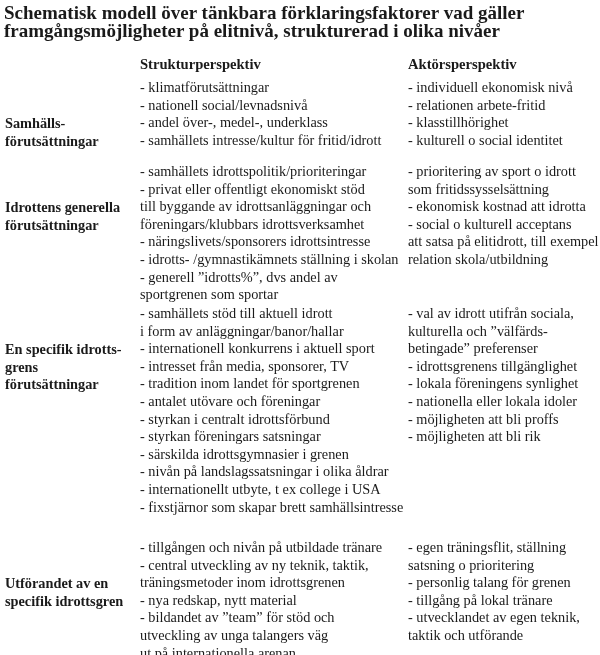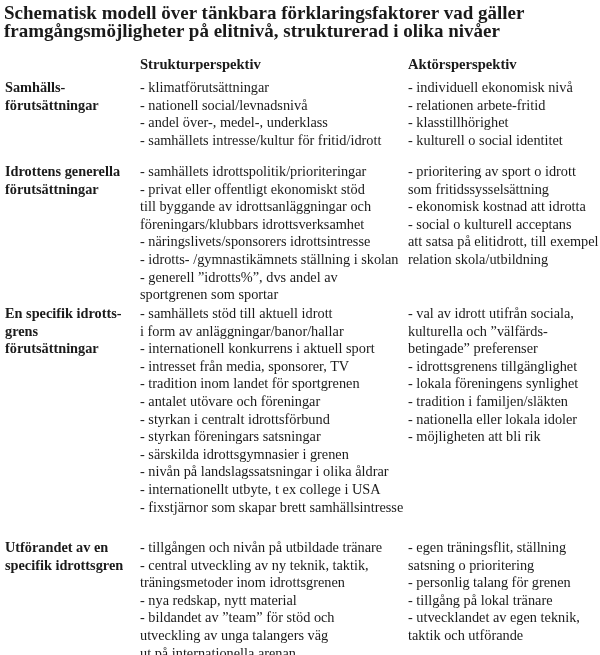--- a/index.html
+++ b/index.html
@@ -12,21 +12,21 @@
     position: absolute; left: 4px; top: 4px; width: 596px;
     font-weight: bold; font-size: 19px; line-height: 18px;
   }
   .colhead {
     position: absolute; top: 56px; font-weight: bold; font-size: 14.6px;
   }
   .colhead.s { left: 140px; }
   .colhead.a { left: 408px; }
   .section { position: absolute; left: 0; width: 600px; }
   .label {
-    position: absolute; left: 5px; width: 130px; font-weight: bold;
+    position: absolute; left: 5px; width: 130px; font-weight: bold; margin-top: 36px;
   }
   .col { position: absolute; white-space: nowrap; }
   .col.s { left: 140px; }
   .col.a { left: 408px; font-family: Liberation Serif, serif; }
   .line { display: block; height: 17.6px; }
 </style>
 </head>
 <body>
 
 <div class="title">Schematisk modell över tänkbara förklaringsfaktorer vad gäller framgångsmöjligheter på elitnivå, strukturerad i olika nivåer</div>
@@ -95,22 +95,22 @@
       <span class="line">- nivån på landslagssatsningar i olika åldrar</span>
       <span class="line">- internationellt utbyte, t ex college i USA</span>
       <span class="line">- fixstjärnor som skapar brett samhällsintresse</span>
     </div>
   <div class="col a">
       <span class="line">- val av idrott utifrån sociala,</span>
       <span class="line">kulturella och ”välfärds-</span>
       <span class="line">betingade” preferenser</span>
       <span class="line">- idrottsgrenens tillgänglighet</span>
       <span class="line">- lokala föreningens synlighet</span>
-      <span class="line">- tradition i familjen/släkten</span>
       <span class="line">- nationella eller lokala idoler</span>
+      <span class="line">- möjligheten att bli proffs</span>
       <span class="line">- möjligheten att bli rik</span>
     </div>
 </div>
 
 <div class="section" style="top:539px;">
   <div class="label">
     <span class="line">Utförandet av en</span>
     <span class="line">specifik idrottsgren</span>
   </div>
   <div class="col s">

